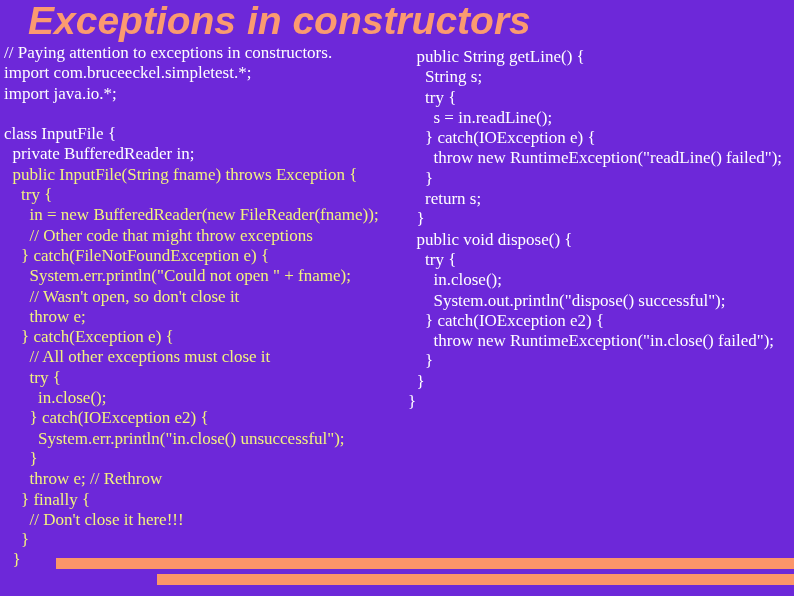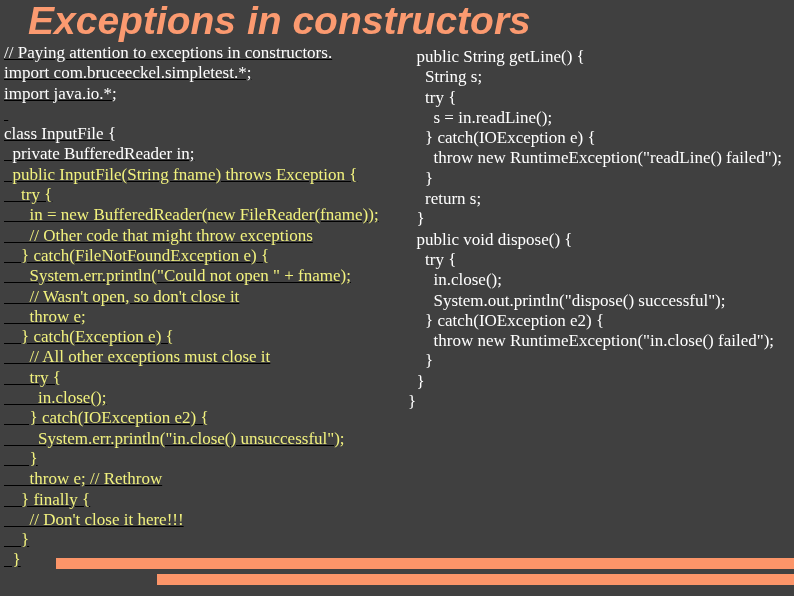--- a/index.html
+++ b/index.html
@@ -4,21 +4,21 @@
 <style>
   html, body {
     margin: 0;
     padding: 0;
     background: #000000;
   }
   #slide {
     position: relative;
     width: 794px;
     height: 596px;
-    background: #404040;
+    background: #6d28d9;
     overflow: hidden;
     font-family: "Liberation Serif", "DejaVu Serif", serif;
   }
 
   
   #slide-title {
     position: absolute;
     left: 28px;
     top: -2px;
     font-family: "Liberation Sans", "DejaVu Sans", sans-serif;
@@ -36,21 +36,20 @@
     position: absolute;
     font-family: "Liberation Serif", "DejaVu Serif", serif;
     font-size: 17px;
     line-height: 20.3px;
     white-space: pre;
   }
   #code-left {
     left: 4px;
     top: 43px;
     width: 410px;
-    text-decoration: underline;
   }
   #code-right {
     left: 408px;
     top: 47px;
     width: 378px;
   }
   .code-line {
     white-space: pre;
     height: 20.3px;
   }

